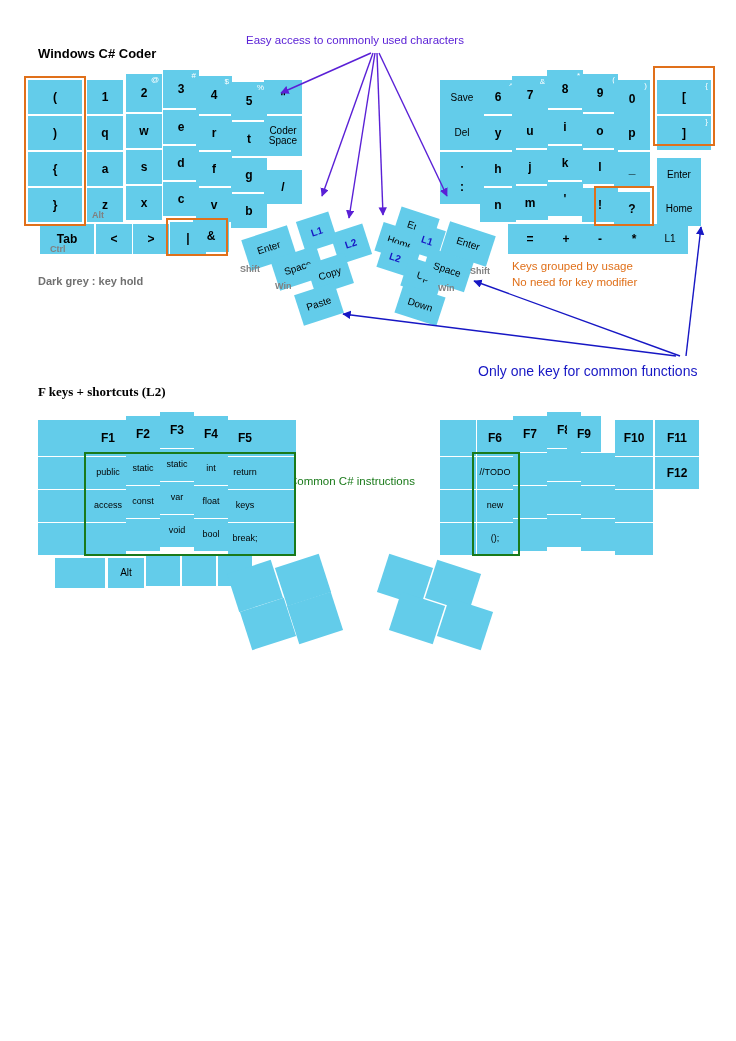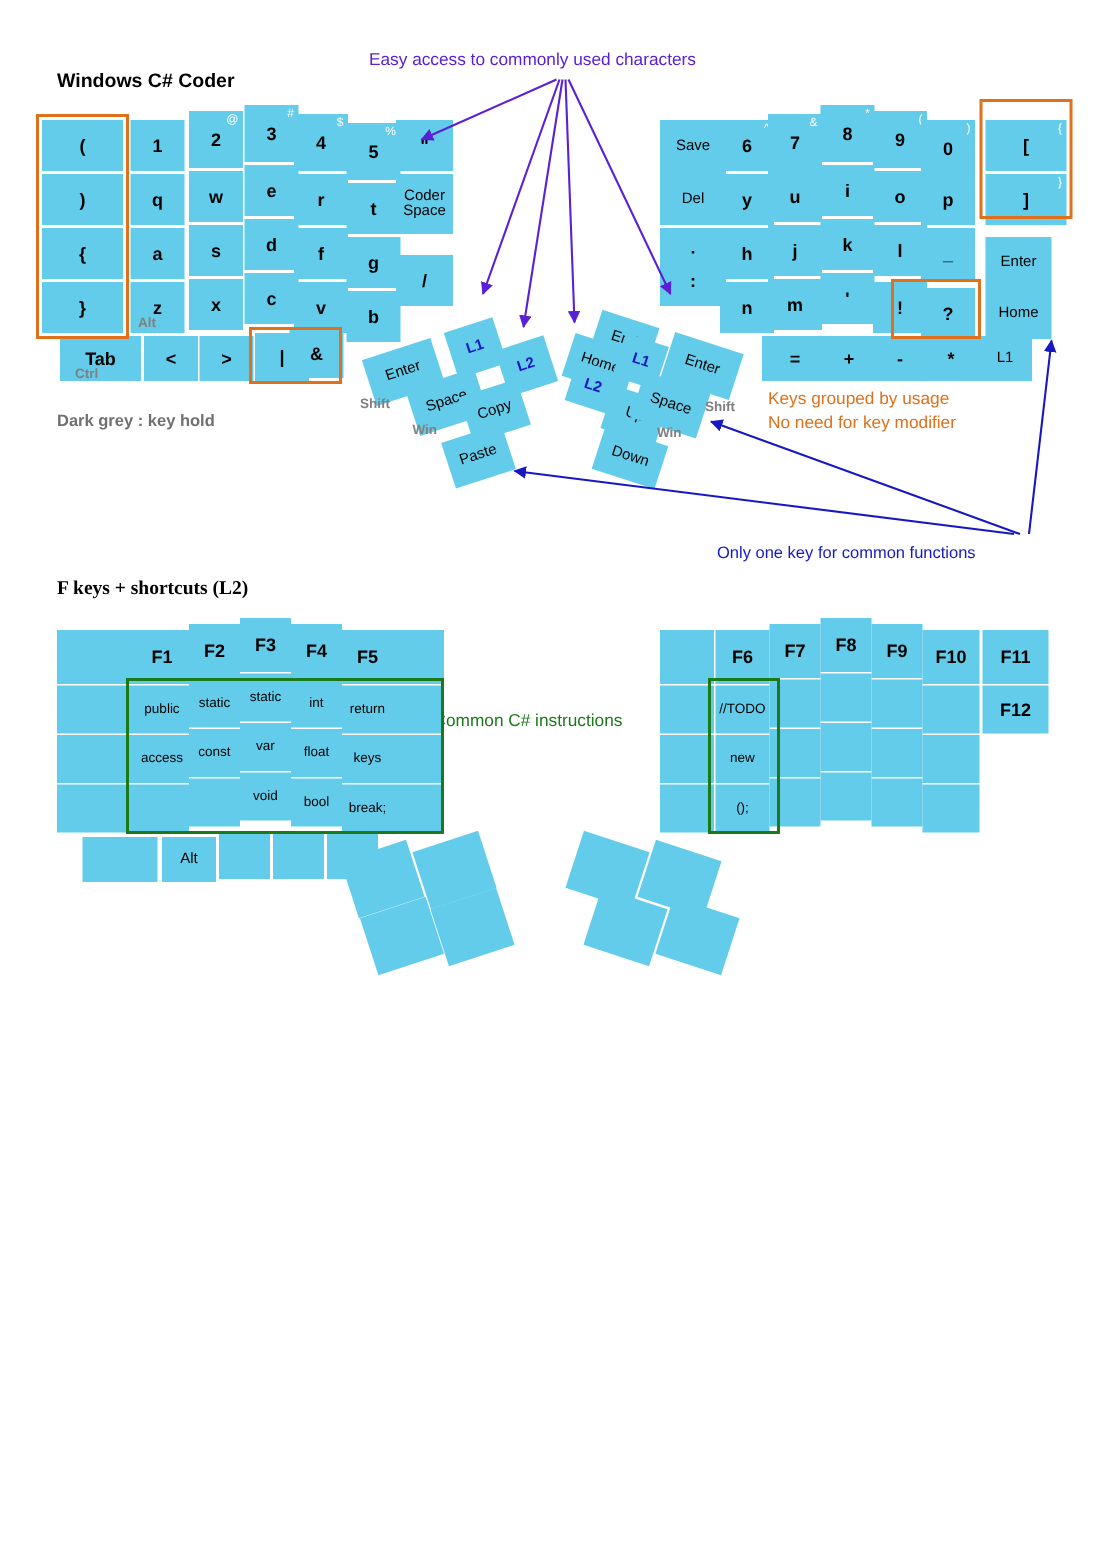--- a/index.html
+++ b/index.html
@@ -59,21 +59,21 @@
     font-size: 11.5px;
   }
   .note-orange {
     position: absolute;
     color: #e0701a;
     font-size: 11.5px;
   }
   .note-blue {
     position: absolute;
     color: #1717c4;
-    font-size: 11px;
+    font-size: 14px;
   }
   .note-green {
     position: absolute;
     color: #1a7a1a;
     font-size: 11.5px;
   }
   .note-grey {
     position: absolute;
     color: #707070;
     font-size: 11px;
@@ -454,21 +454,21 @@
       <div class="key blank" style="left: 440px; top: 420px; width: 36px; height: 36px;"></div>
       <div class="key" style="left: 477px; top: 420px; width: 36px; height: 36px;">
         <span style="white-space: pre-line;">F6</span>
       </div>
       <div class="key" style="left: 513px; top: 416px; width: 34px; height: 36px;">
         <span style="white-space: pre-line;">F7</span>
       </div>
       <div class="key" style="left: 547px; top: 412px; width: 34px; height: 36px;">
         <span style="white-space: pre-line;">F8</span>
       </div>
-      <div class="key" style="left: 581px; top: 416px; width: 34px; height: 36px;">
+      <div class="key" style="left: 567px; top: 416px; width: 34px; height: 36px;">
         <span style="white-space: pre-line;">F9</span>
       </div>
       <div class="key" style="left: 615px; top: 420px; width: 38px; height: 36px;">
         <span style="white-space: pre-line;">F10</span>
       </div>
       <div class="key" style="left: 655px; top: 420px; width: 44px; height: 36px;">
         <span style="white-space: pre-line;">F11</span>
       </div>
       <div class="key blank" style="left: 440px; top: 457px; width: 36px; height: 32px;"></div>
       <div class="key tiny" style="left: 477px; top: 457px; width: 36px; height: 32px;">

